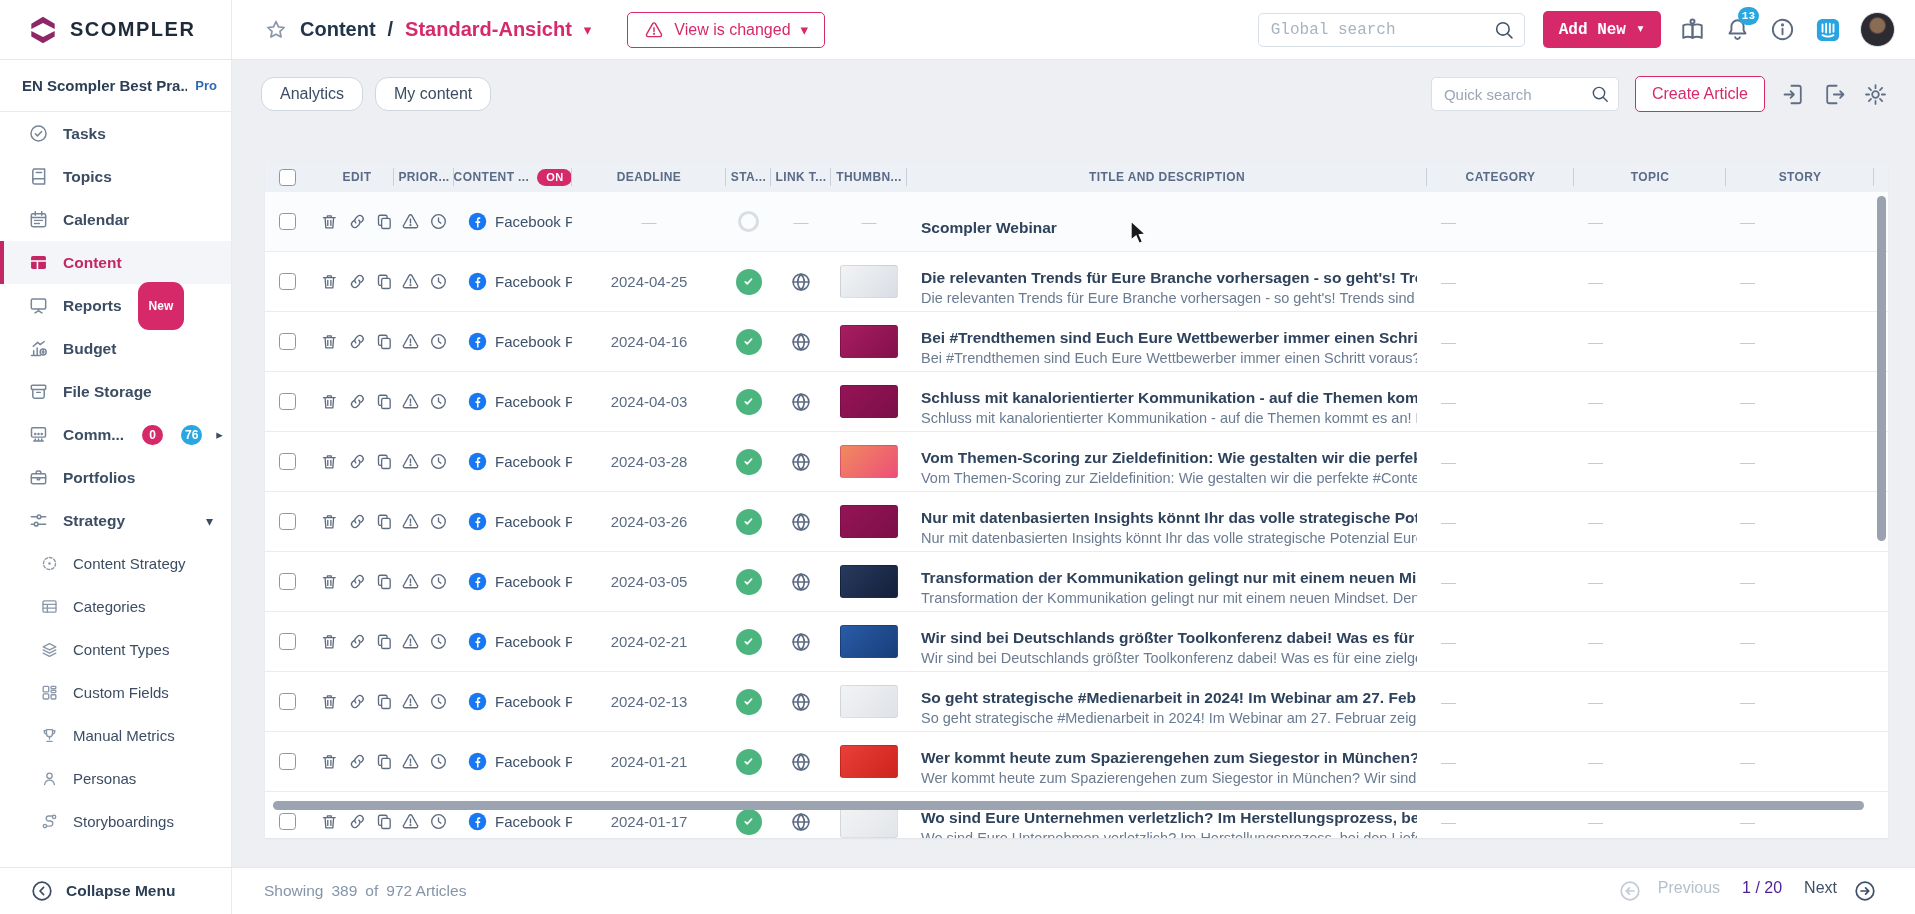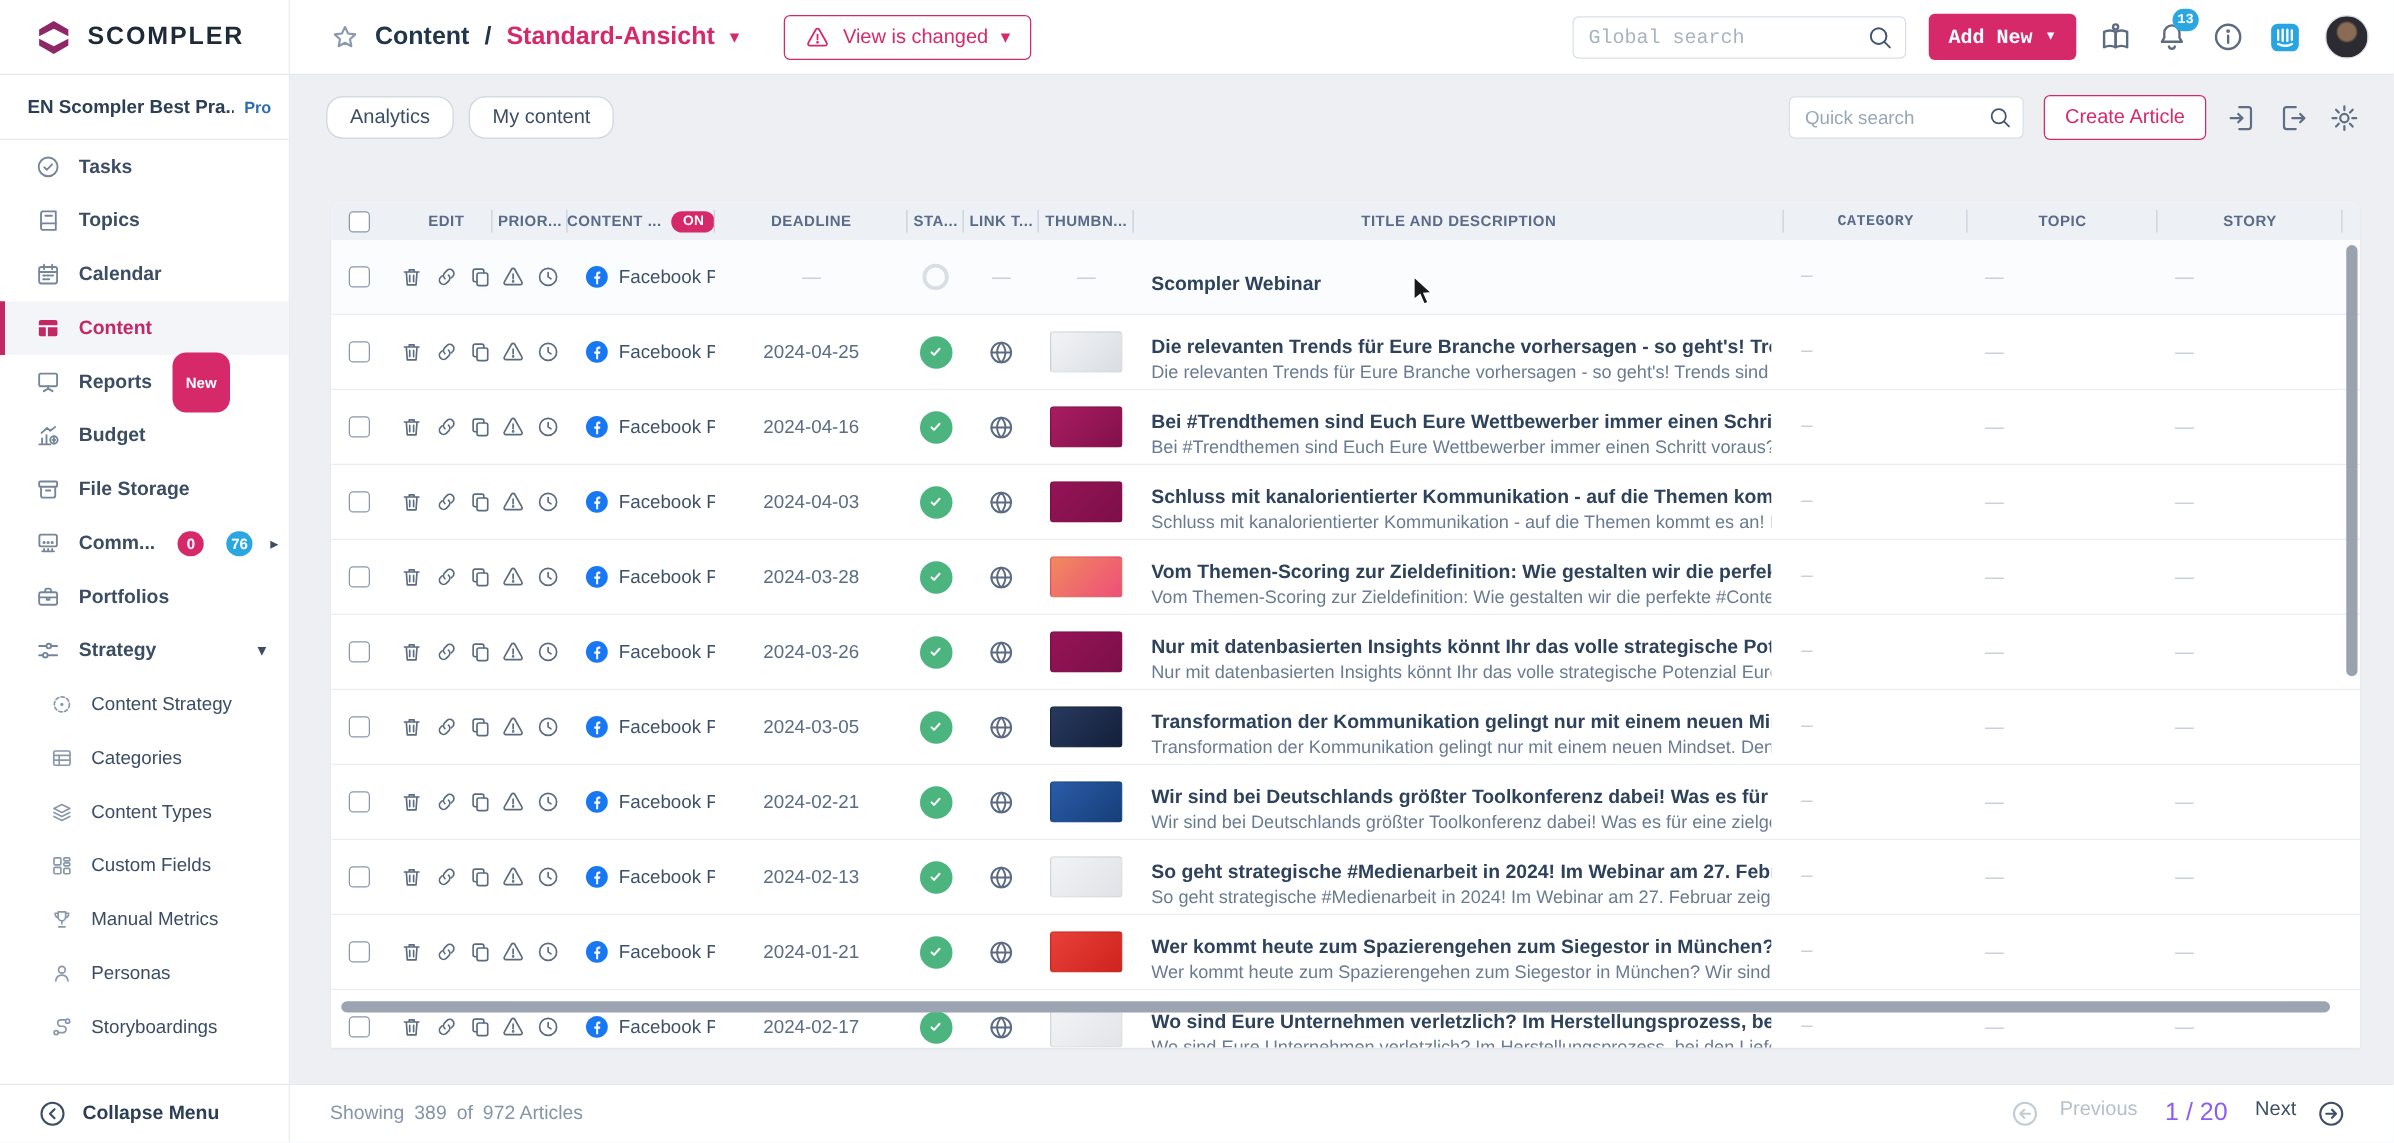--- a/index.html
+++ b/index.html
@@ -65,21 +65,21 @@
   .create-article-btn { margin-left:16px; height:36px; border:1.5px solid #d6296a; color:#d6296a; background:#fff; border-radius:5px; padding:0 16px; font-size:16px; cursor:pointer; font-family:inherit; }
   .tool-ic { width:25px; height:25px; color:#5f6e84; margin-left:16px; cursor:pointer; }
 
   
   .table-card { position:absolute; left:33px; right:27px; top:102px; height:676px; background:#fff; border-radius:6px 6px 0 0; overflow:hidden; box-shadow:0 1px 2px rgba(40,55,80,.06); }
   .thead { display:flex; align-items:center; height:30px; background:#edf0f5; }
   .hc { position:relative; display:flex; align-items:center; justify-content:center; height:100%; font-size:12px; font-weight:700; color:#5a6b87; letter-spacing:.4px; white-space:nowrap; }
   .hc.bordered::after { content:""; position:absolute; right:0; top:6px; bottom:6px; width:1px; background:#c7d0db; }
   .w-check{width:55px;} .w-edit{width:74px;} .w-prior{width:60px;} .w-content{width:118px;}
   .w-deadline{width:154px;} .w-status{width:45px;} .w-link{width:60px;} .w-thumb{width:76px;}
-  .w-title{width:520px;} .w-cat{width:147px;font-family:Liberation Mono, monospace;} .w-topic{width:152px;} .w-story{width:148px;}
+  .w-title{width:520px;} .w-cat{width:147px;} .w-topic{width:152px;} .w-story{width:148px;}
   .hc.w-check { justify-content:flex-start; padding-left:14px; }
   .checkbox { width:17px; height:17px; border:1.6px solid #8a97a9; border-radius:3.5px; background:#fff; cursor:pointer; }
   .on-badge { background:#d6296a; color:#fff; font-size:11px; font-weight:700; border-radius:10px; padding:2.5px 9px; margin-left:8px; letter-spacing:.3px; }
 
   .t-row { display:flex; align-items:center; height:60px; border-bottom:1px solid #e9edf1; background:#fff; }
   .t-row.first { background:#fbfcfd; }
   .c { display:flex; align-items:center; justify-content:center; height:100%; }
   .c.w-check { justify-content:flex-start; padding-left:14px; }
   .c.w-edit, .c.w-prior { gap:9px; }
   .row-ic { width:19px; height:19px; color:#5d6b80; cursor:pointer; }
@@ -105,21 +105,21 @@
   .app-footer { position:absolute; bottom:0; left:0; right:0; height:47px; background:#fff; border-top:1px solid #e4e8ee; display:flex; align-items:center; z-index:20; }
   .footer-left { width:232px; flex:0 0 232px; height:100%; display:flex; align-items:center; padding-left:30px; gap:12px; border-right:1px solid #e8ecf0; cursor:pointer; }
   .collapse-ic { width:24px; height:24px; color:#3c4d63; }
   .collapse-label { font-size:15.5px; font-weight:700; color:#2c3e55; }
   .showing { margin-left:32px; font-size:15.5px; color:#8494a9; display:flex; gap:8px; }
   .pagination { margin-left:auto; display:flex; align-items:flex-start; gap:16px; padding-right:38px; }
   .pg-circle { width:24px; height:24px; }
   .pg-prev { color:#c2cbd6; cursor:default; }
   .pg-next-ic { color:#3f4f66; cursor:pointer; }
   .pg-prev-label { font-size:16px; color:#b6c0cc; cursor:default; }
-  .pg-page { font-size:20px; color:#8b5cf6; margin:0 6px; }
+  .pg-page { font-size:16px; color:#4c1d95; margin:0 6px; }
   .pg-next-label { font-size:16px; color:#3f4f66; cursor:pointer; }
 
   .cursor-overlay { position:absolute; left:1128px; top:219px; z-index:60; pointer-events:none; }
 </style>
 </head>
 <body>
 
 <div class="app-header">
   <div class="logo-area">
     <svg class="logo-mark" viewBox="0 0 32 32">
@@ -1305,21 +1305,21 @@
           <div class="c w-content">
             <span class="icon fb-ic">
               <svg viewBox="0 0 24 24">
                 <circle cx="12" cy="12" r="11" fill="#1877f2" stroke="none"></circle>
                 <path d="M13.3 19.5v-5.6h1.9l.3-2.3h-2.2V10c0-.7.2-1.2 1.2-1.2h1V6.7c-.2 0-.8-.1-1.5-.1-1.6 0-2.7 1-2.7 2.8v2.2H9.4v2.3h1.9v5.6h2Z" fill="#fff" stroke="none"></path>
               </svg>
             </span>
             <span class="channel-label">Facebook P...</span>
           </div>
           <div class="c w-deadline">
-            <span class="deadline-txt">2024-02-17</span>
+            <span class="deadline-txt">2024-01-17</span>
           </div>
           <div class="c w-status">
             <span class="status-done">
               <svg viewBox="0 0 24 24">
                 <path d="M6.8 12.6l3.2 3.2 7-7.8"></path>
               </svg>
             </span>
           </div>
           <div class="c w-link">
             <span class="icon globe-ic">

